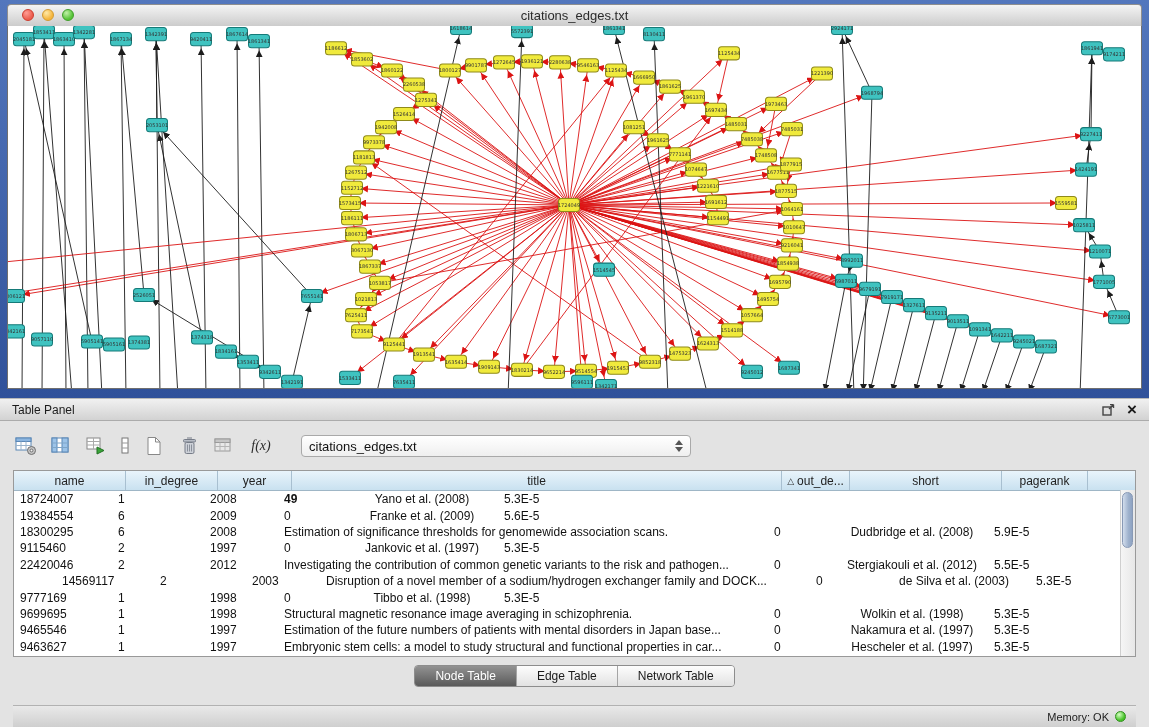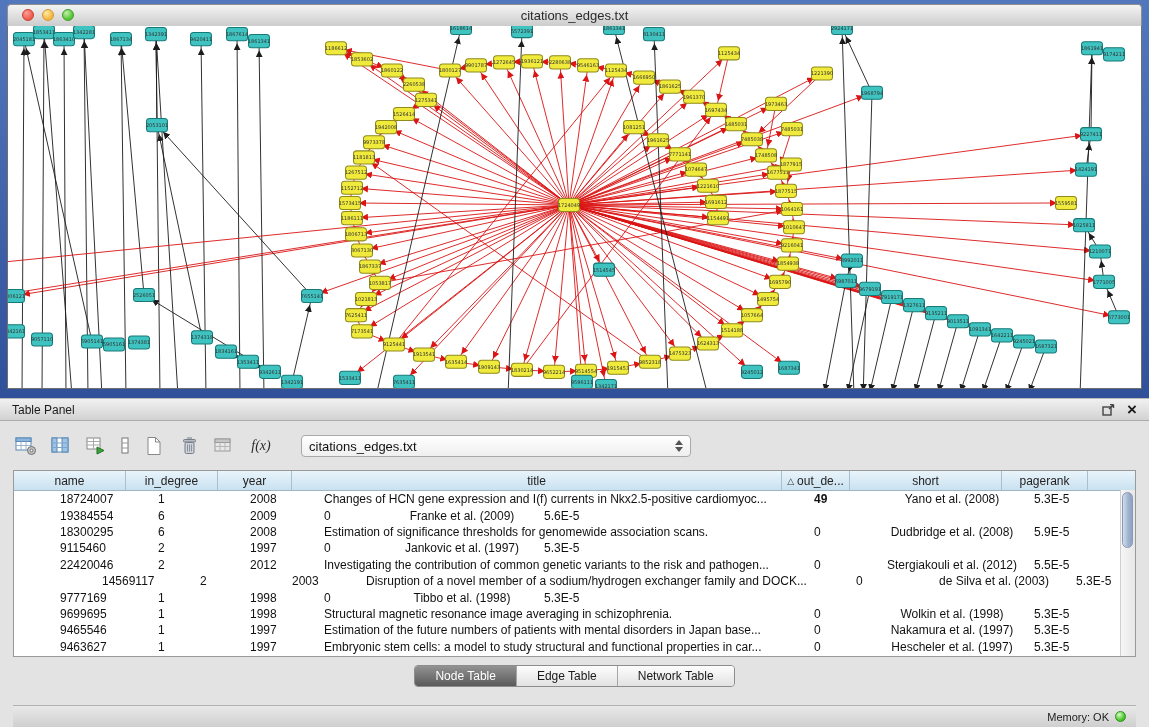--- a/index.html
+++ b/index.html
@@ -36,21 +36,21 @@
   .combo .arrows{margin-left:auto;display:flex;flex-direction:column;gap:2px;align-items:center;}
   .combo .arrows i{display:block;width:0;height:0;border-left:4px solid transparent;border-right:4px solid transparent;}
   .combo .arrows i.up{border-bottom:5px solid #555;}
   .combo .arrows i.dn{border-top:5px solid #555;}
 
   .table-wrap{position:relative;border:1px solid #999;background:#fff;height:187px;flex:0 0 187px;overflow:hidden;box-sizing:border-box;}
   .t-header{display:flex;height:19px;background:linear-gradient(#e9f4fb,#c9e1f0);border-bottom:1px solid #9fb6c6;}
   .th{box-sizing:border-box;border-right:1px solid #a8bfd0;display:flex;align-items:center;justify-content:center;
     font-size:12px;color:#222;gap:3px;overflow:hidden;white-space:nowrap;flex:0 0 auto;}
   .sort{font-size:9px;color:#333;}
-  .tr{display:flex;height:16.4px;align-items:center;padding-left:40px;}
+  .tr{display:flex;height:16.4px;align-items:center;}
   .td{box-sizing:border-box;padding-left:6px;font-size:12px;color:#111;white-space:nowrap;overflow:hidden;flex:0 0 auto;}
   .scrollbar{position:absolute;top:19px;right:0;bottom:0;width:15px;background:linear-gradient(90deg,#f5f5f5,#e7e7e7);border-left:1px solid #cfcfcf;box-sizing:border-box;}
   .thumb{position:absolute;top:2px;left:1px;width:11px;height:56px;border-radius:6px;
     background:linear-gradient(90deg,#d2ddec,#9fb2cd 60%,#8ea3c2);border:1px solid #8899b5;box-sizing:border-box;}
 
   .tabs-row{text-align:center;margin-top:8px;}
   .tabs{display:inline-flex;border:1px solid #8d8d8d;border-radius:4px;overflow:hidden;}
   .tab{padding:3px 20px;font-size:12px;background:linear-gradient(#fdfdfd,#e2e2e2);color:#1a1a1a;border-left:1px solid #a5a5a5;text-align:center;}
   .tab:first-child{border-left:none;}
   .tab.sel{background:linear-gradient(#929292,#5a5a5a);color:#fff;}
@@ -655,21 +655,20 @@
           </div>
           <div class="th" style="width: 86px;">
             <span>pagerank</span>
           </div>
         </div>
       <div class="t-body" id="t-body">
           <div class="tr">
             <div class="td" style="width: 98px;">18724007</div>
             <div class="td" style="width: 92px;">1</div>
             <div class="td" style="width: 74px;">2008</div>
-            <div class="td" style="width: 490px;">Changes of HCN gene expression and I(f) currents in Nkx2.5-positive cardiomyoc...</div>
             <div class="td" style="width: 68px; font-weight: bold;">49</div>
             <div class="td" style="width: 152px; text-align: center; padding-left: 0px;">Yano et al. (2008)</div>
             <div class="td" style="width: 86px;">5.3E-5</div>
           </div>
           <div class="tr">
             <div class="td" style="width: 98px;">19384554</div>
             <div class="td" style="width: 92px;">6</div>
             <div class="td" style="width: 74px;">2009</div>
             <div class="td" style="width: 68px;">0</div>
             <div class="td" style="width: 152px; text-align: center; padding-left: 0px;">Franke et al. (2009)</div>

